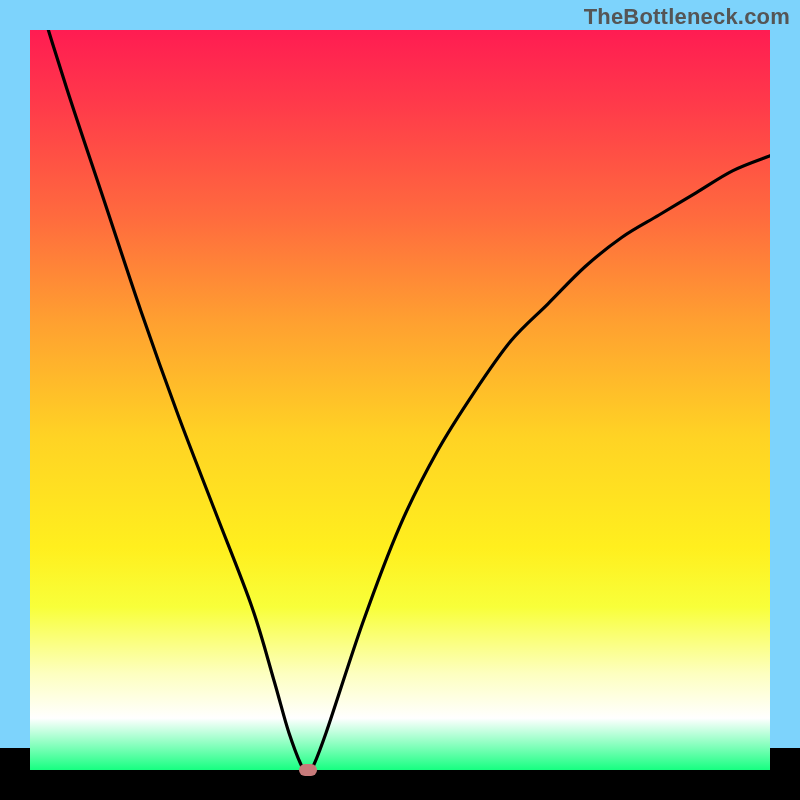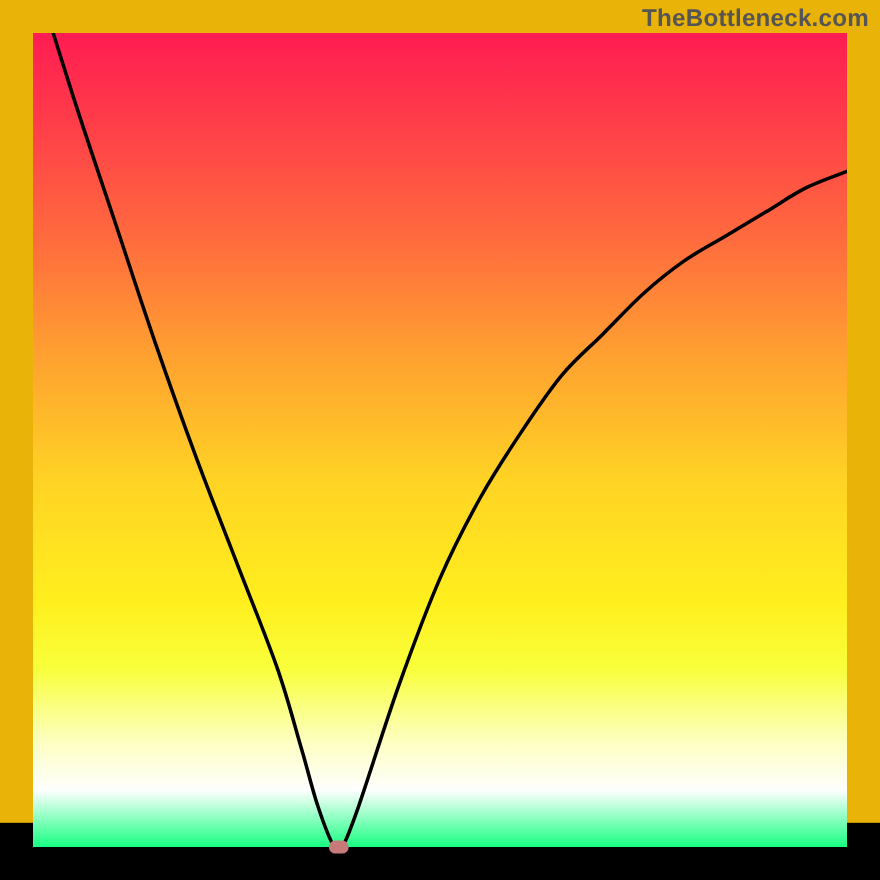--- a/index.html
+++ b/index.html
@@ -8,21 +8,21 @@
     width: 800px;
     height: 800px;
     overflow: hidden;
     background: #000;
     font-family: Arial, Helvetica, sans-serif;
   }
   .frame {
     position: relative;
     width: 800px;
     height: 748px;
-    background: #eab308;
+    background: #7dd3fc;
   }
   .watermark {
     position: absolute;
     top: 4px;
     right: 10px;
     color: #555;
     font-size: 22px;
     font-weight: 600;
     letter-spacing: 0.2px;
     user-select: none;

